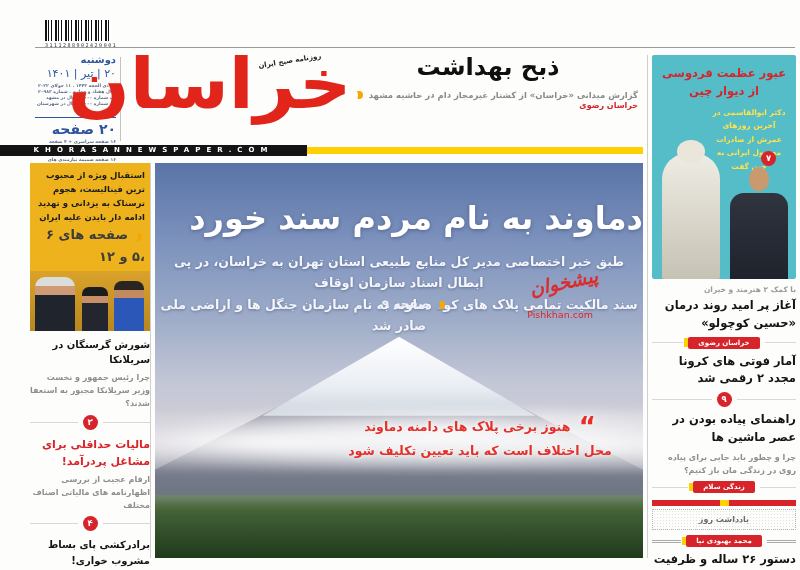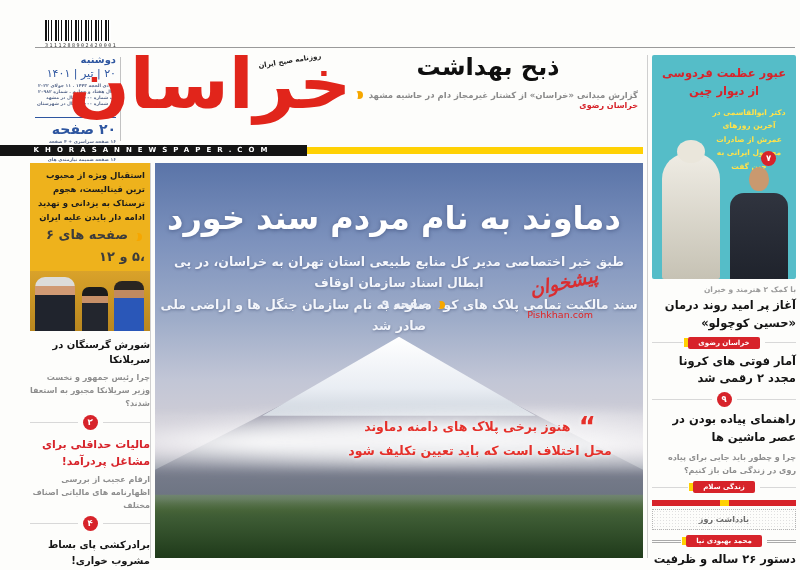--- a/index.html
+++ b/index.html
@@ -59,21 +59,21 @@
     clip-path:polygon(50% 0%,110% 100%,-10% 100%); background:linear-gradient(180deg,#a39cb4,#6e7583); }
   .snow { position:absolute; left:22%; width:56%; top:44%; height:20%;
     clip-path:polygon(50% 0,100% 100%,0 100%); background:linear-gradient(180deg,#ffffff,#e9edf3 65%,#ccd3dc); }
   .clouds { position:absolute; left:-4%; width:108%; top:62%; height:16%; filter:blur(5px);
     background:
       radial-gradient(ellipse at 25% 55%, rgba(255,255,255,.95), rgba(255,255,255,0) 65%),
       radial-gradient(ellipse at 60% 40%, rgba(255,255,255,.9), rgba(255,255,255,0) 65%),
       radial-gradient(ellipse at 85% 60%, rgba(255,255,255,.85), rgba(255,255,255,0) 70%); }
   .foothills { position:absolute; left:0; bottom:0; width:100%; height:15%;
     background:linear-gradient(180deg, rgba(62,90,51,0), #3c5a33 35%, #1f3a1a 100%); }
-  .lead-headline { position:absolute; left:12px; top:36px; width:100%; text-align:left; color:#fff;
+  .lead-headline { position:absolute; left:0; top:36px; width:100%; text-align:right; color:#fff;
     font-size:32px; font-weight:800; text-shadow:0 1px 4px rgba(10,20,60,.35); }
   .lead-dek { position:absolute; left:0; top:88px; width:100%; text-align:center; color:#f4f6fb;
     font-size:12.5px; font-weight:bold; line-height:1.7; text-shadow:0 1px 3px rgba(10,20,60,.35); }
   .lead-ref { position:absolute; left:0; top:134px; width:100%; text-align:center; color:#eef1f8;
     font-size:12px; font-weight:bold;padding-left:32px; }
   .wm-script { position:absolute; right:45px; top:108px; color:#e02424; font-size:19px; font-weight:bold;
     font-style:italic; transform:rotate(-12deg); opacity:.92; }
   .wm-url { position:absolute; right:50px; top:146px; color:#e02424; font-size:9.5px; direction:ltr; }
   .quote { position:absolute; right:8px; top:252px; width:310px; text-align:center; color:#e5302a;
     font-size:12.5px; font-weight:800; line-height:1.95; text-shadow:0 0 5px rgba(255,255,255,.95); }

